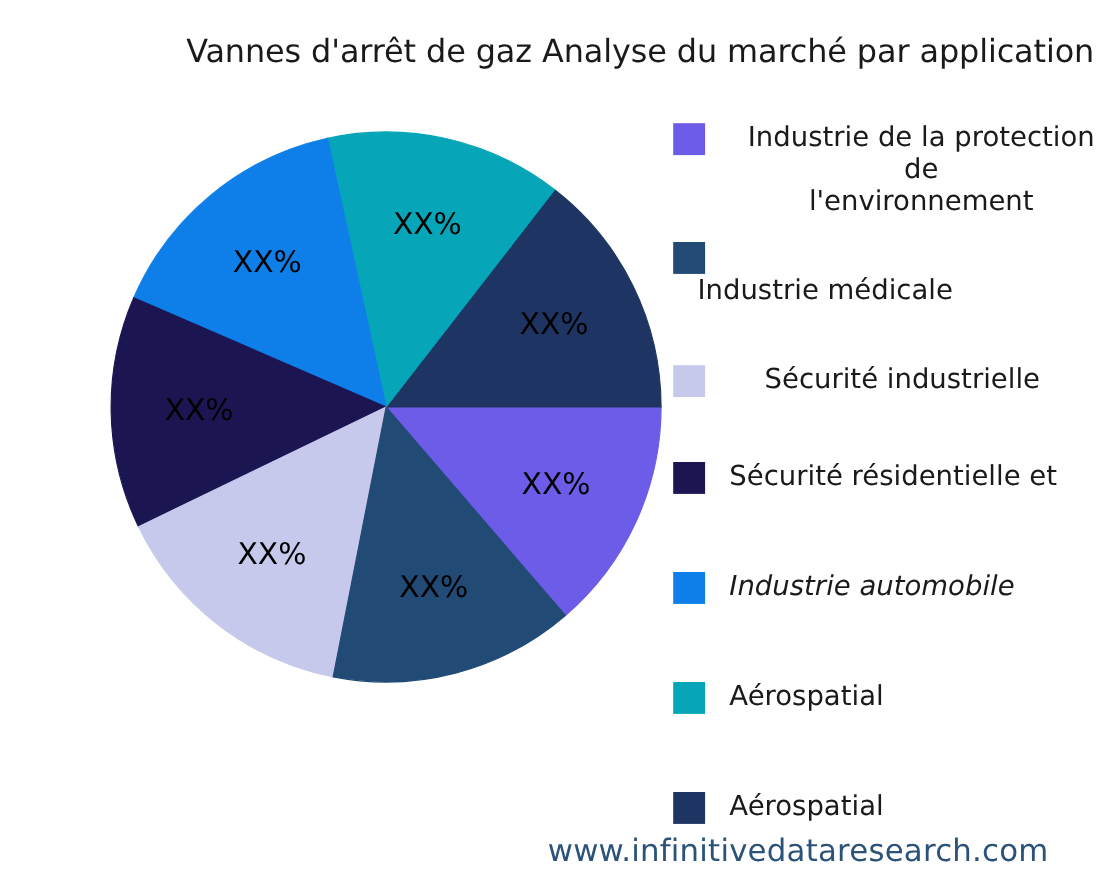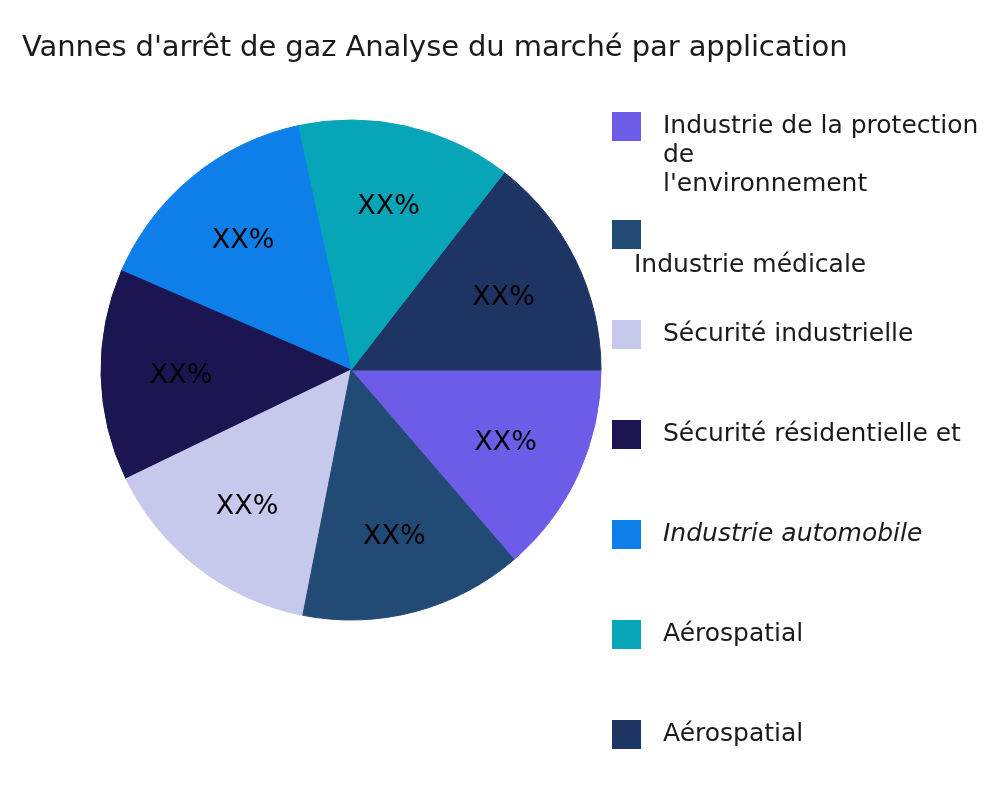--- a/index.html
+++ b/index.html
@@ -7,20 +7,21 @@
     padding: 0;
     background: #ffffff;
   }
   #page {
     position: relative;
     width: 1000px;
     height: 800px;
     background: #ffffff;
     overflow: hidden;
     font-family: "DejaVu Sans", "Liberation Sans", sans-serif;
+    text-align: center;
   }
 
   
   #chart-title {
     position: absolute;
     left: 22px;
     top: 28px;
     width: 1120px;               
     white-space: nowrap;
     font-size: 29px;
@@ -121,21 +122,21 @@
   <div id="legend">
       <div class="legend-item" style="top: 0px;">
         <span class="legend-swatch" style="background: rgb(108, 92, 232);"></span>
         <span class="legend-label">Industrie de la protection de
 l'environnement</span>
       </div>
       <div class="legend-item" style="top: 108px; flex-direction: column;">
         <span class="legend-swatch" style="background: rgb(33, 74, 117);"></span>
         <span class="legend-label nowrap">Industrie médicale</span>
       </div>
-      <div class="legend-item" style="top: 208px;">
+      <div class="legend-item" style="top: 220px; gap: 32px;">
         <span class="legend-swatch" style="background: rgb(199, 201, 236);"></span>
         <span class="legend-label nowrap">Sécurité industrielle</span>
       </div>
       <div class="legend-item" style="top: 308px;">
         <span class="legend-swatch" style="background: rgb(27, 21, 82);"></span>
         <span class="legend-label nowrap">Sécurité résidentielle et</span>
       </div>
       <div class="legend-item" style="top: 408px; font-style: italic;">
         <span class="legend-swatch" style="background: rgb(14, 127, 232);"></span>
         <span class="legend-label nowrap">Industrie automobile</span>
@@ -143,14 +144,15 @@
       <div class="legend-item" style="top: 508px;">
         <span class="legend-swatch" style="background: rgb(6, 165, 184);"></span>
         <span class="legend-label nowrap">Aérospatial</span>
       </div>
       <div class="legend-item" style="top: 608px;">
         <span class="legend-swatch" style="background: rgb(30, 52, 98);"></span>
         <span class="legend-label nowrap">Aérospatial</span>
       </div>
     </div>
 
+  <div id="footer-url">www.infinitivedataresearch.com</div>
 
 </div>
 
 </body></html>

